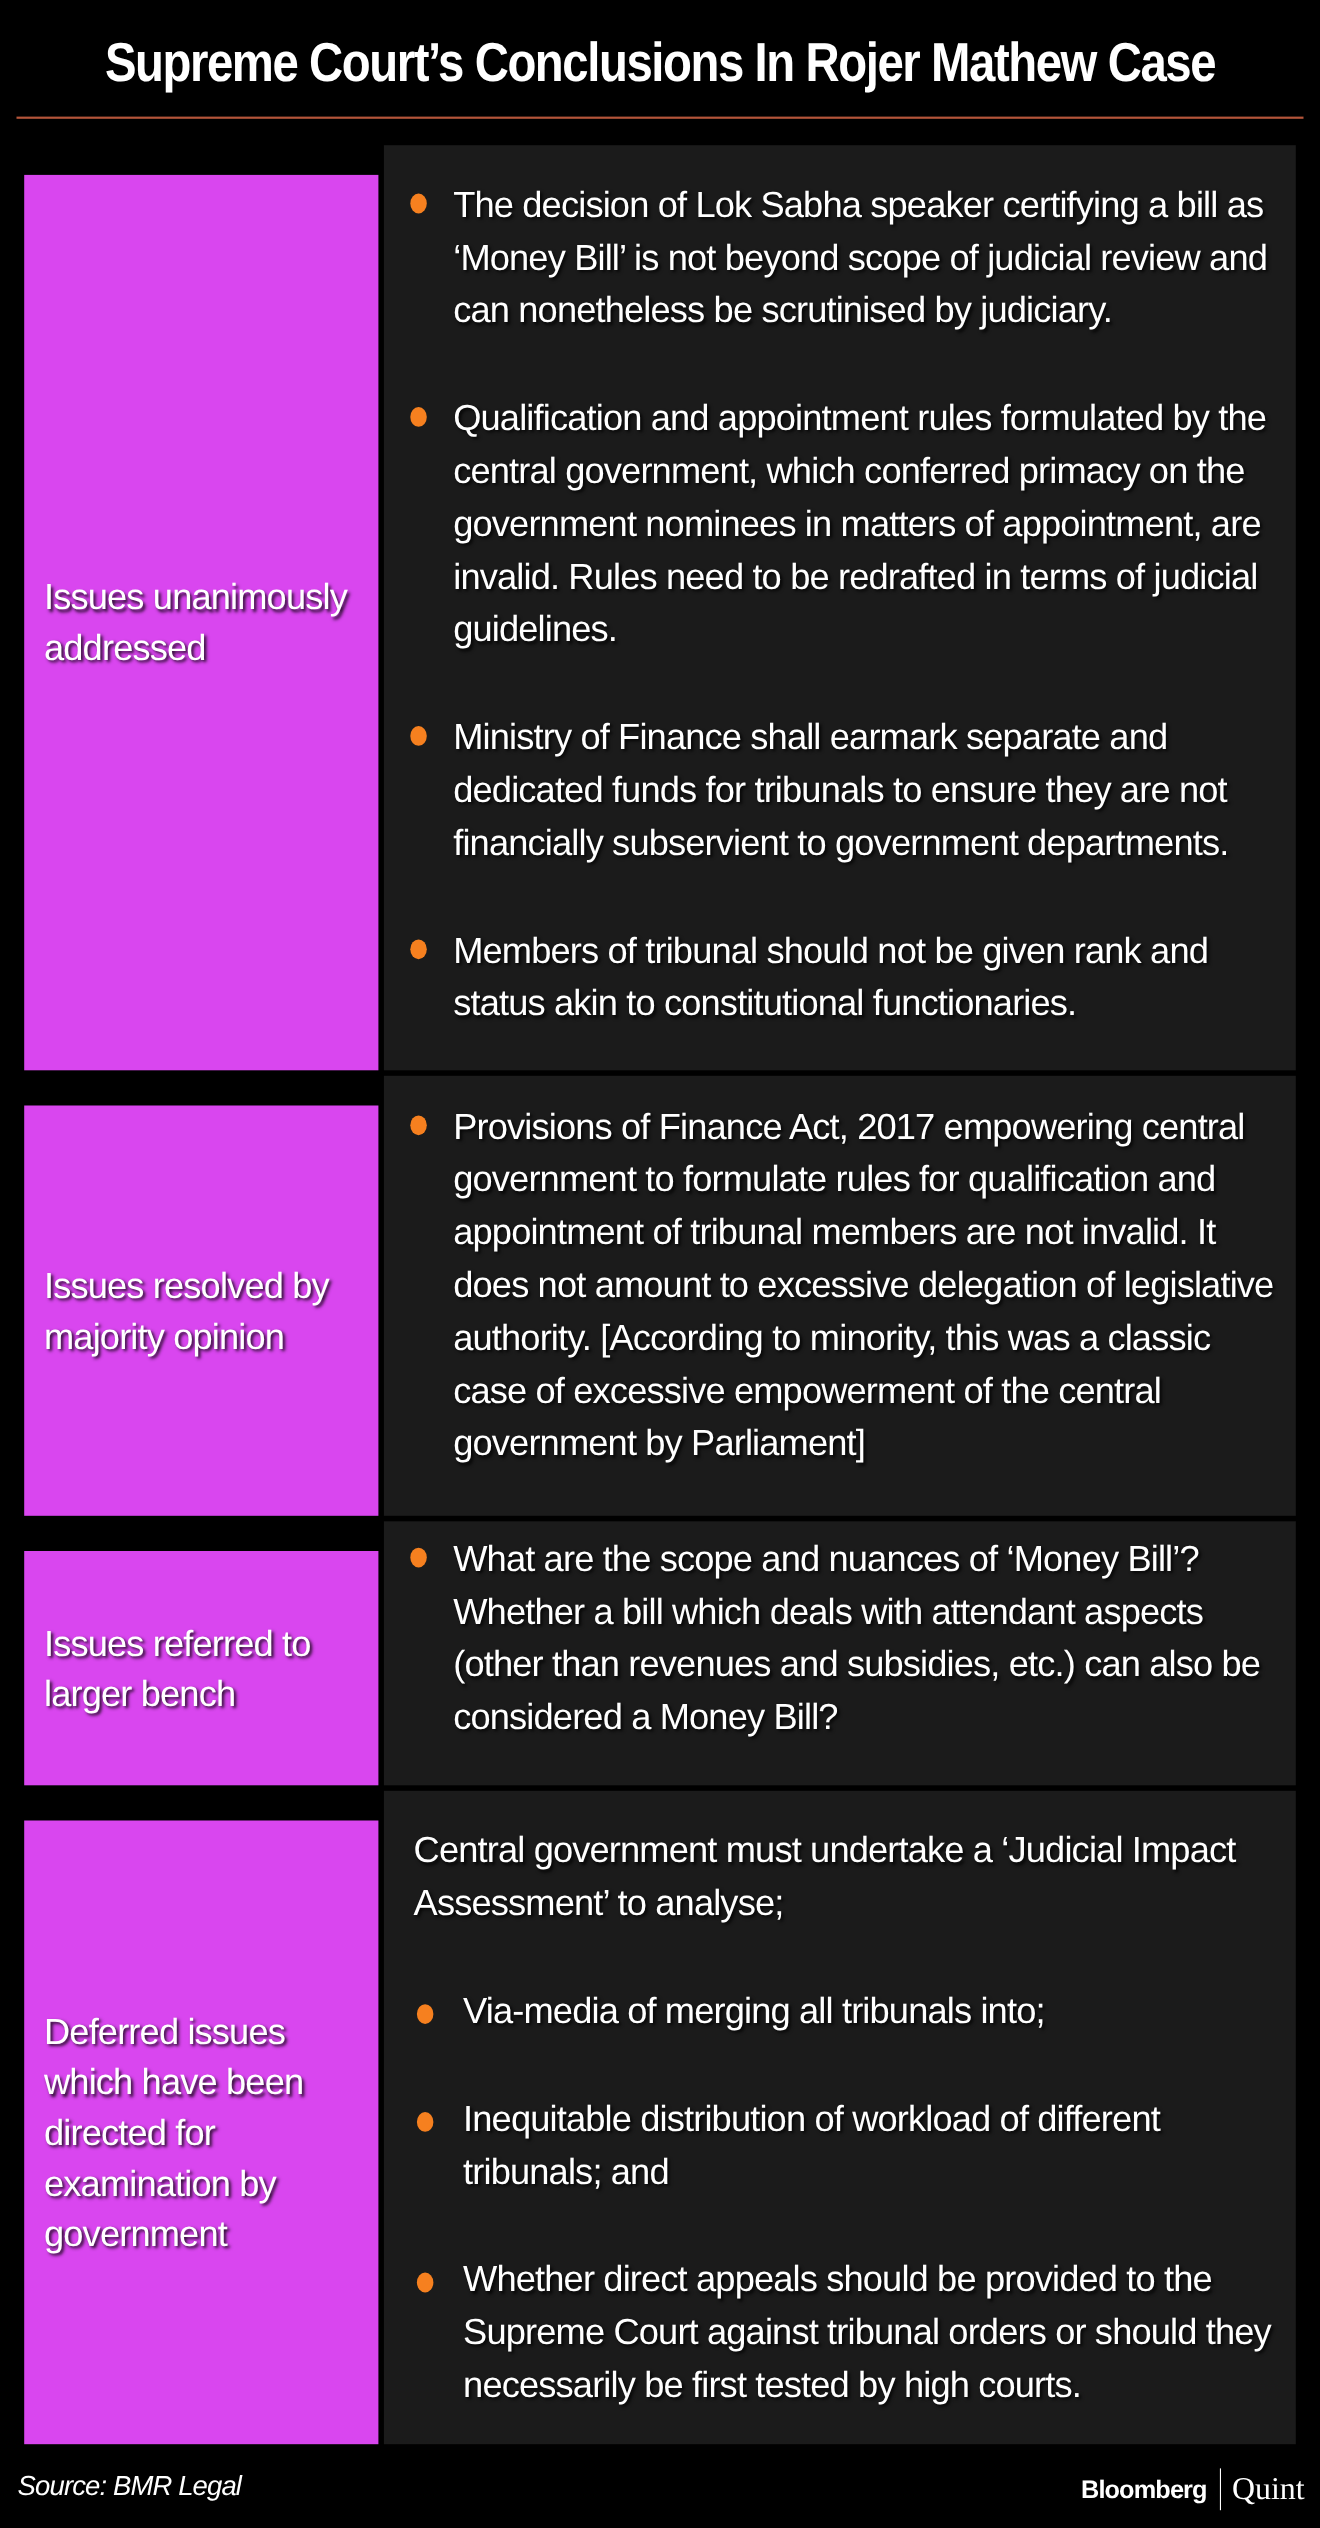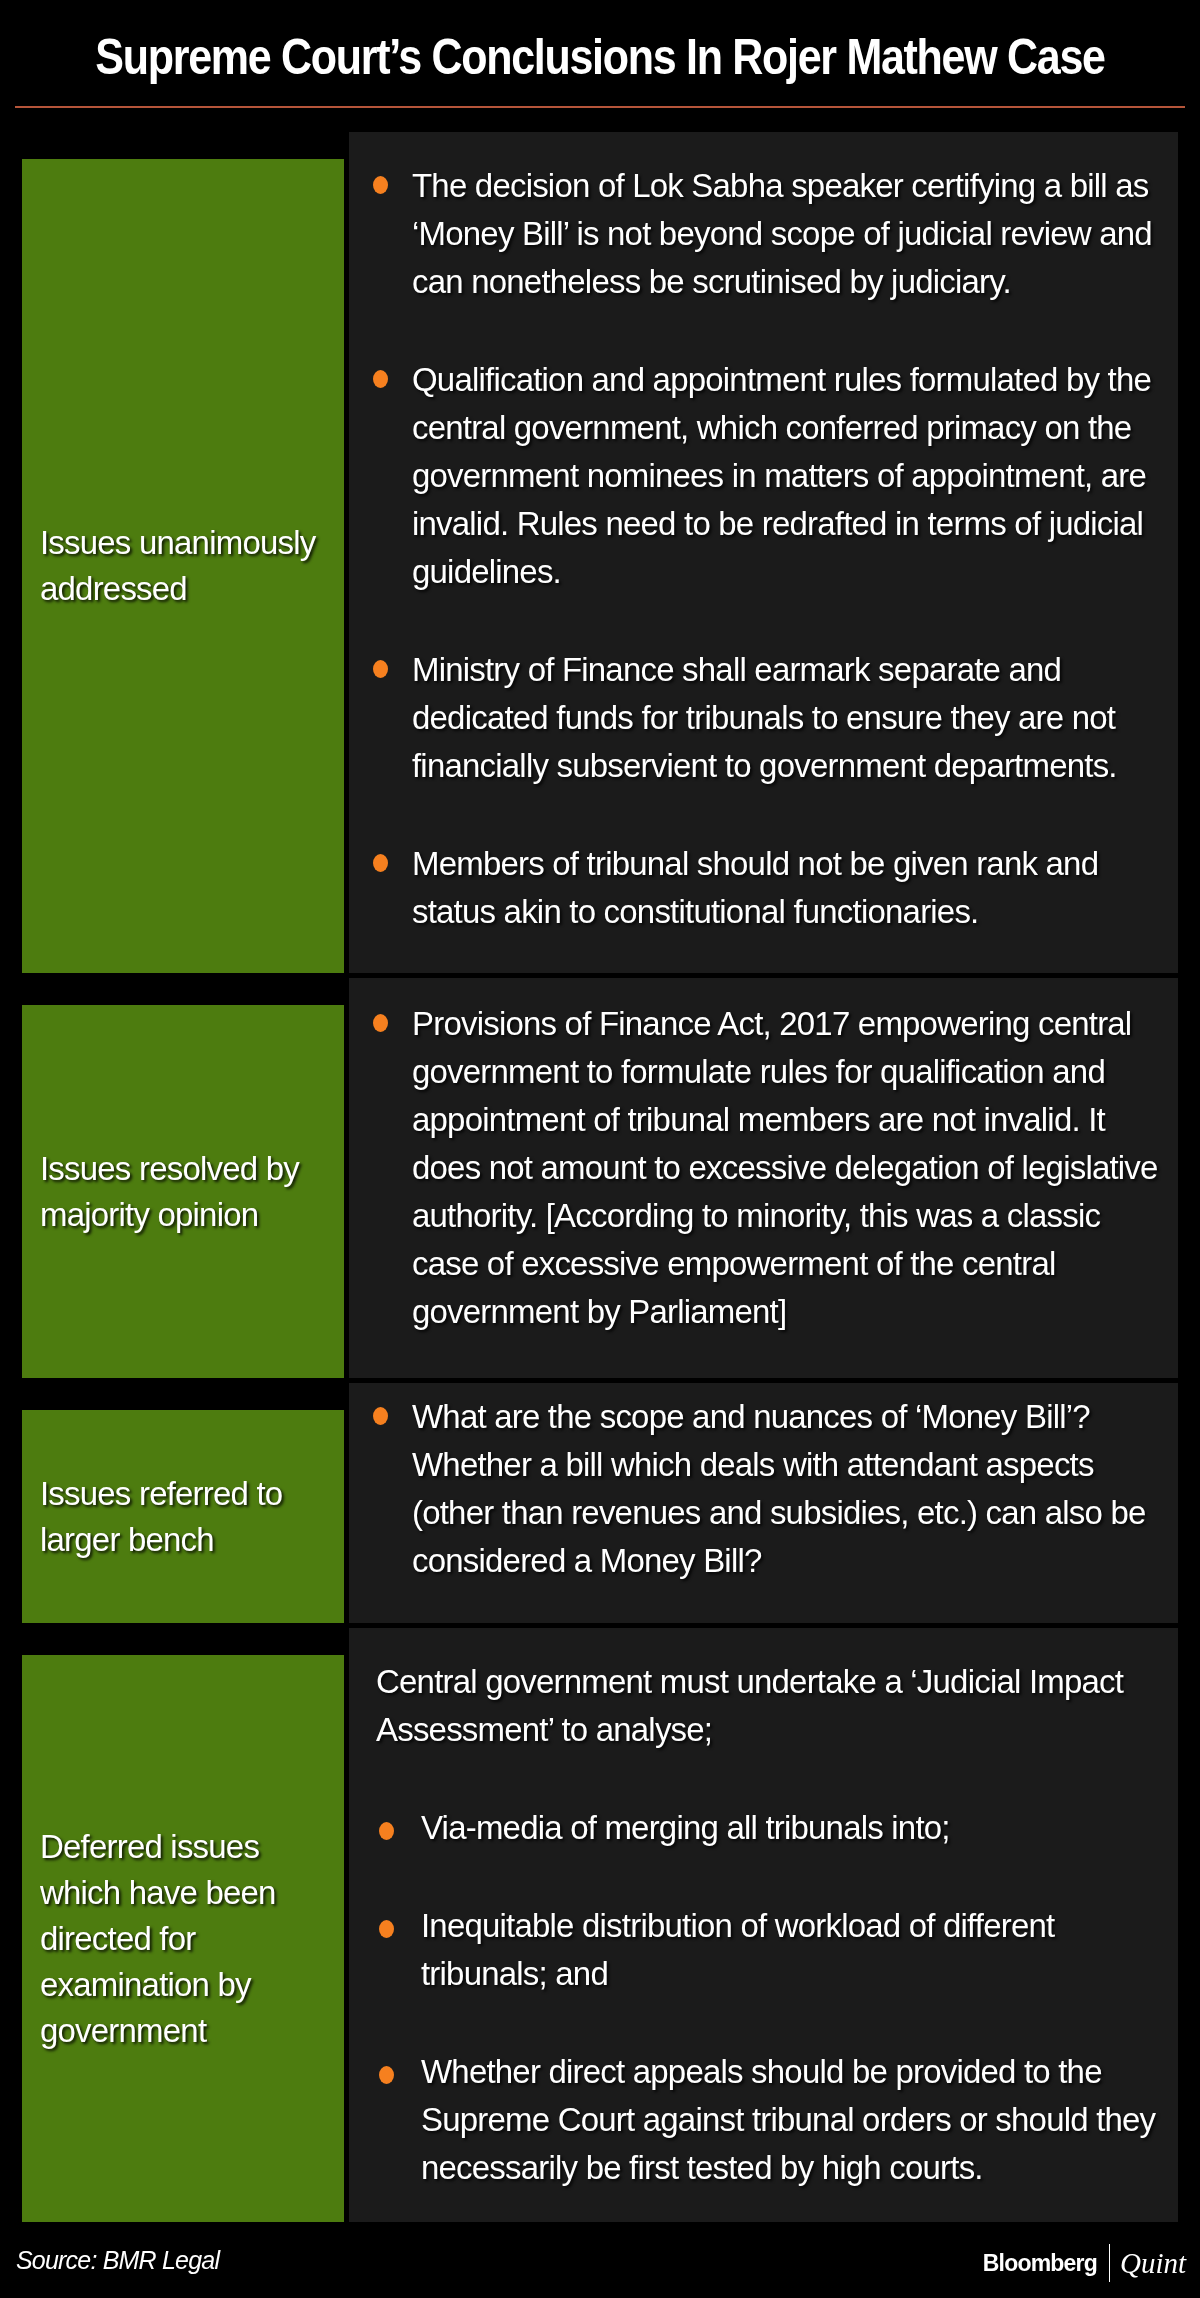--- a/index.html
+++ b/index.html
@@ -45,21 +45,21 @@
       top: 132px;
       width: 1156px;
     }
     .row {
       display: flex;
       margin-bottom: 5px;
     }
     .cell-left {
       width: 322px;
       flex: 0 0 322px;
-      background: #4d7c0f;
+      background: #d946ef;
       display: flex;
       align-items: center;
       box-sizing: border-box;
       padding: 0 14px 0 18px;
       margin-right: 5px;
       margin-top: 27px;
     }
     .cell-right {
       flex: 1;
       background: #1b1b1b;
@@ -141,21 +141,20 @@
       letter-spacing: -0.8px;
     }
     .brand-divider {
       width: 1px;
       height: 38px;
       background: #ffffff;
       margin: 0 10px 0 12px;
     }
     .brand-quint {
       font-family: "Liberation Serif", serif;
-      font-style: italic;
       font-size: 29px;
     }
   </style>
 </head>
 <body>
 
 <div class="title">Supreme Court’s Conclusions In Rojer Mathew Case</div>
 <div class="title-rule"></div>
 
 <div class="table">

